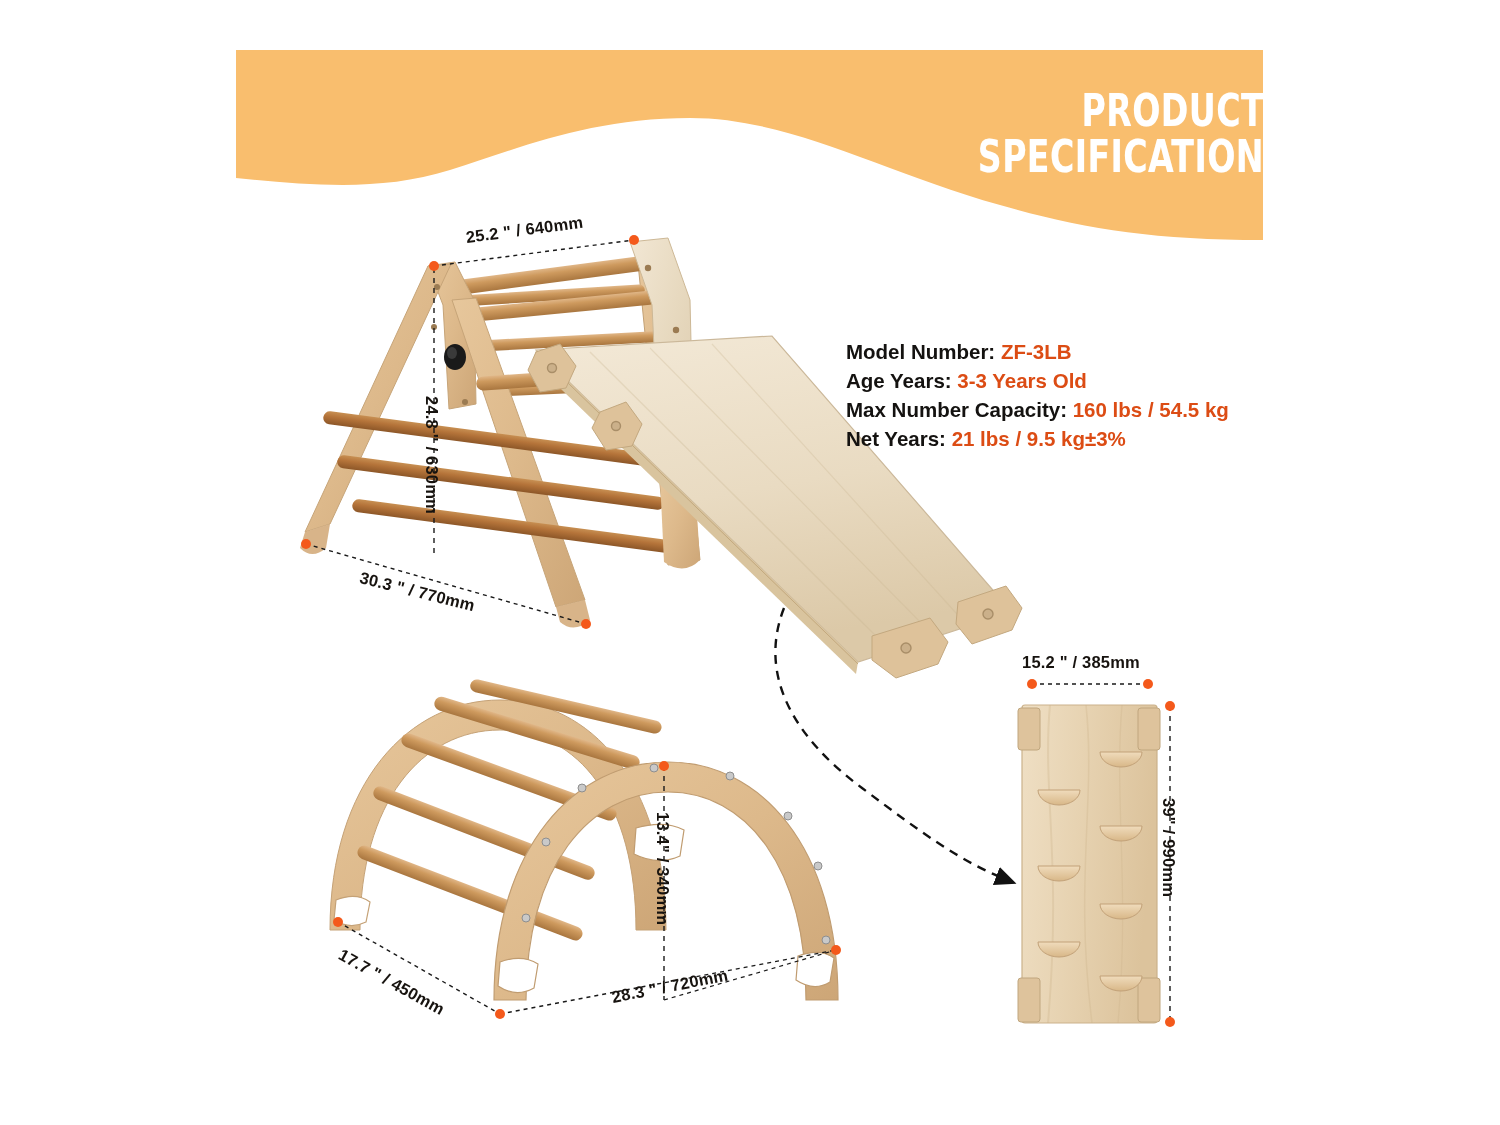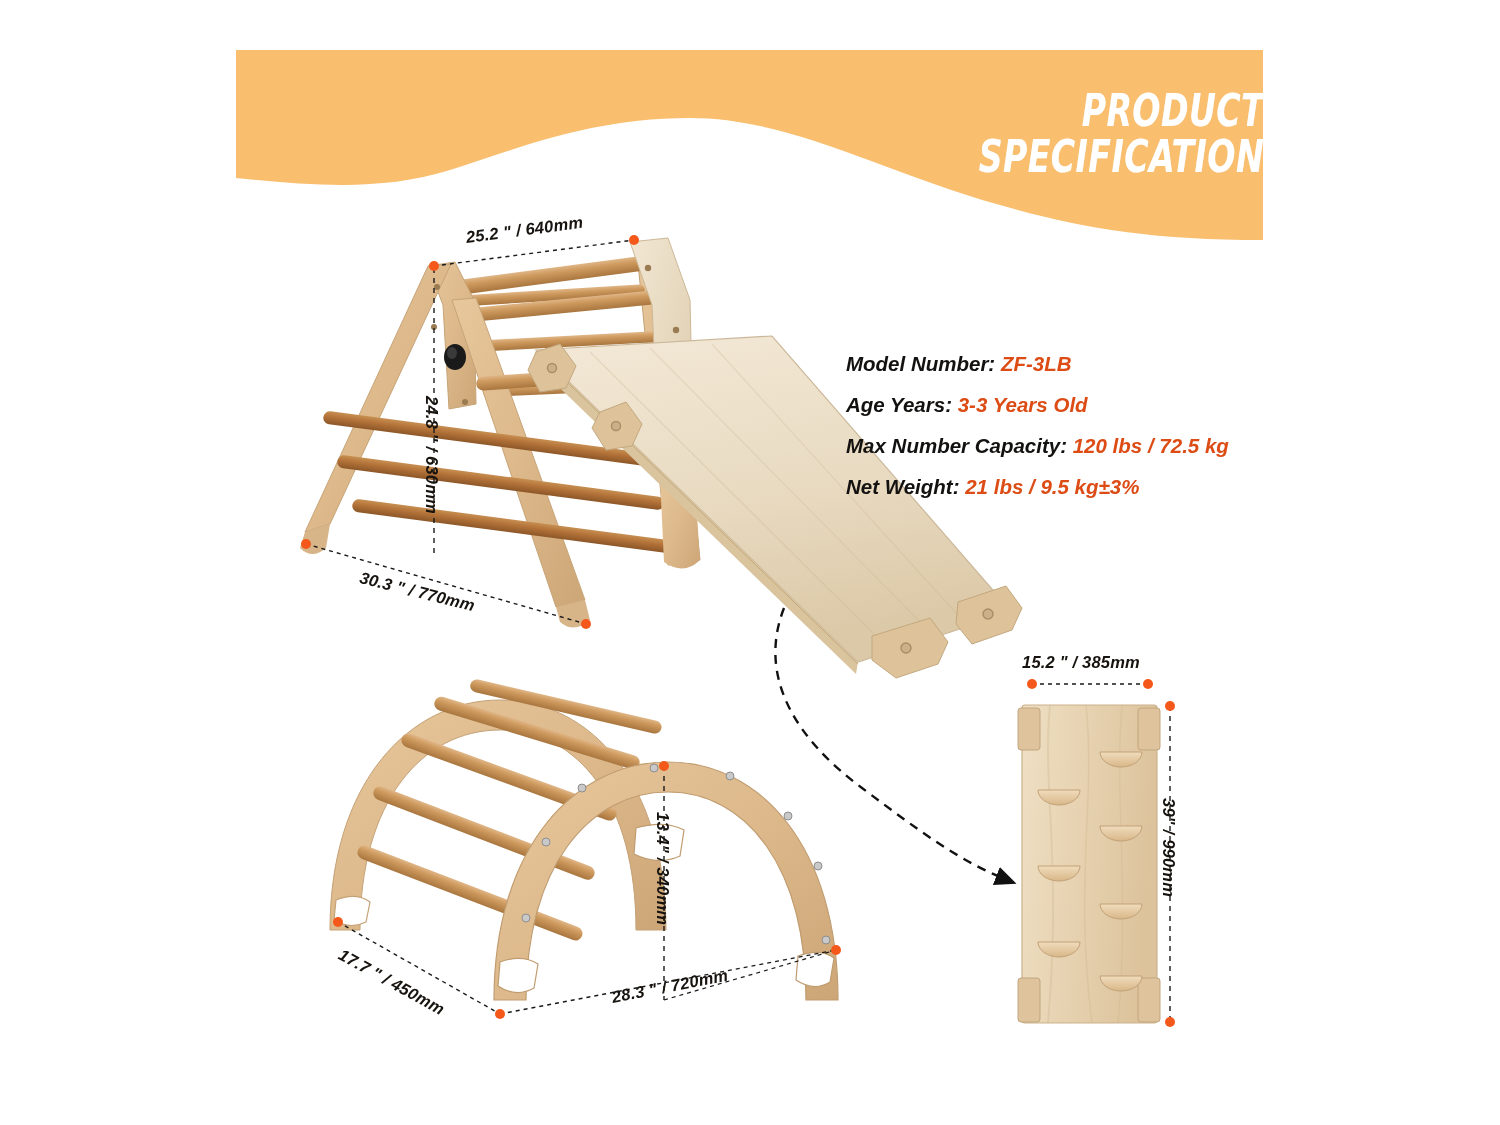--- a/index.html
+++ b/index.html
@@ -4,21 +4,21 @@
 <title>Product Specification</title>
 <style>
   html,body{margin:0;padding:0;}
   body{
     width:1500px;height:1125px;
     background:#ffffff;
     font-family:"Liberation Sans", sans-serif;
     overflow:hidden;
     position:relative;
   }
-  #stage{position:absolute;left:0;top:0;width:1252px;height:1125px;font-style:italic;}
+  #stage{position:absolute;left:0;top:0;width:1252px;height:1125px;}
 
   
   .banner-wrap{position:absolute;left:0;top:0;width:1500px;height:260px;}
   .banner-title{
     position:absolute;
     right:236px;
     top:88px;
     text-align:right;
     color:#ffffff;
     font-family:"DejaVu Sans Condensed","Liberation Sans Narrow","Liberation Sans",sans-serif;
@@ -37,21 +37,21 @@
   .spec-block{
     position:absolute;
     left:846px;
     top:337px;
     font-size:20.5px;
     line-height:29px;
     color:#14110f;
     font-weight:bold;
     white-space:nowrap;
   }
-  .spec-row{display:block;margin-top:12px;}
+  .spec-row{display:block;}
   .spec-key{color:#141210;font-weight:bold;}
   .spec-val{color:#DC4C14;font-weight:bold;}
 
   
   .dim{
     position:absolute;
     font-size:16.5px;
     font-weight:bold;
     color:#17130f;
     white-space:nowrap;
@@ -325,21 +325,21 @@
     <span class="spec-row">
       <span class="spec-key">Model Number:</span>
       <span class="spec-val">ZF-3LB</span>
     </span>
     <span class="spec-row">
       <span class="spec-key">Age Years:</span>
       <span class="spec-val">3-3 Years Old</span>
     </span>
     <span class="spec-row">
       <span class="spec-key">Max Number Capacity:</span>
-      <span class="spec-val">120 lbs / 72.5 kg</span>
+      <span class="spec-val">160 lbs / 54.5 kg</span>
     </span>
     <span class="spec-row">
-      <span class="spec-key">Net Weight:</span>
+      <span class="spec-key">Net Years:</span>
       <span class="spec-val">21 lbs / 9.5 kg±3%</span>
     </span>
   </div>
 
 </div>
 
 </body></html>

